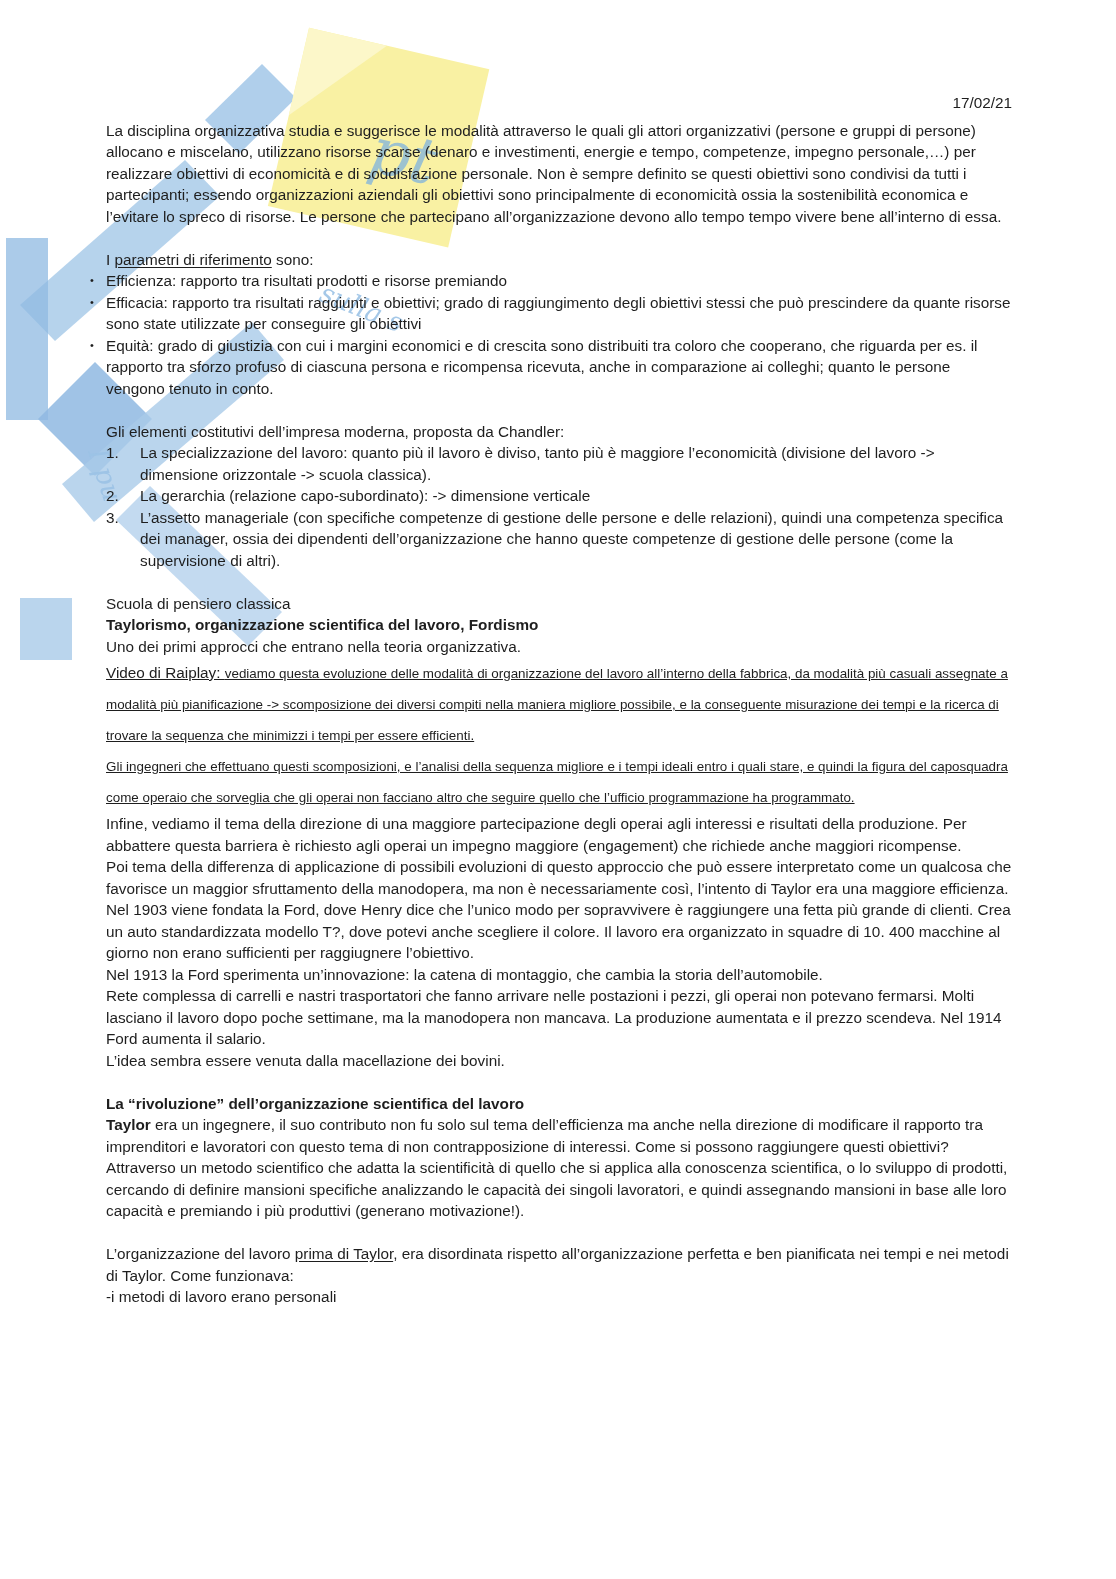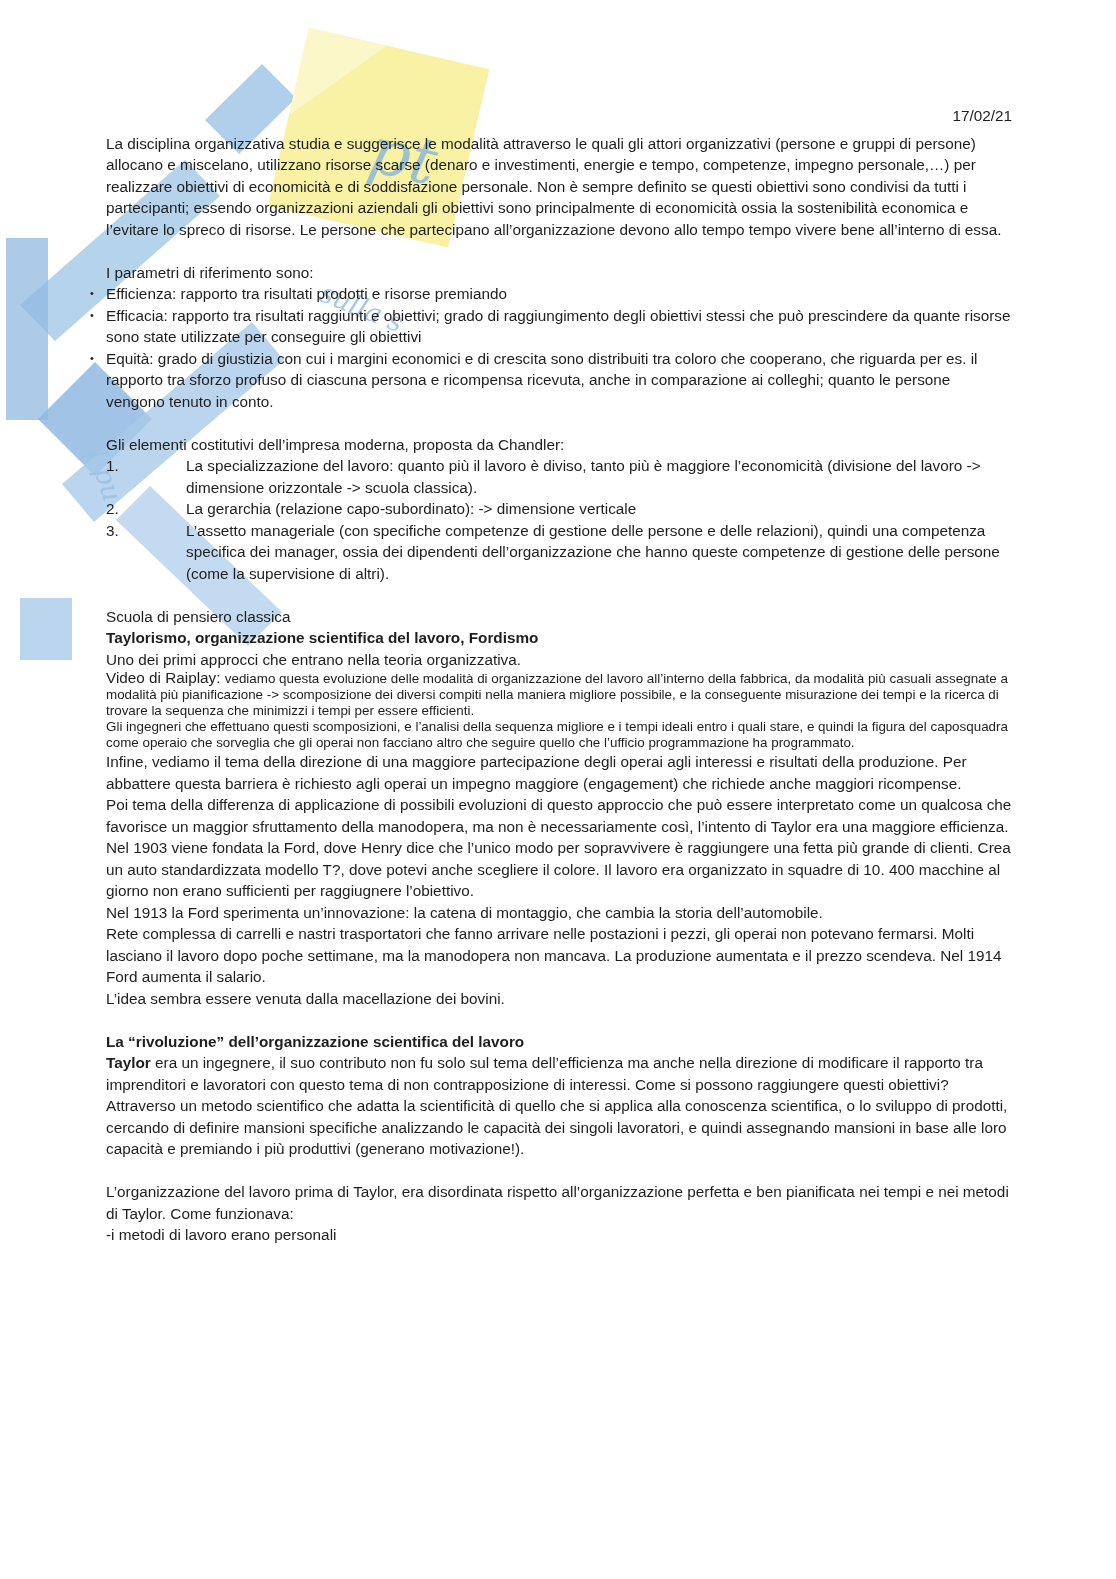--- a/index.html
+++ b/index.html
@@ -15,46 +15,46 @@
   .watermark {
     position: absolute;
     left: 0; top: 0;
     width: 540px; height: 720px;
     z-index: 0;
     pointer-events: none;
   }
   .content {
     position: absolute;
     left: 106px;
-    top: 105px;
+    top: 92px;
     width: 906px;
     z-index: 1;
     font-size: 15.3px;
     line-height: 21.5px;
   }
   .date-line {
     text-align: right;
     margin: 0 0 6px 0;
   }
   .para { margin: 0; }
-  .para.small { font-size: 13.4px; line-height: 16px; }
+  .para.small { font-size: 13.4px; line-height: 31px; text-decoration: underline; }
   .seg-b { font-weight: bold; margin-top: 31px; }
-  .seg-u { text-underline-offset: 2px; }
+  .seg-u { text-decoration: underline; text-underline-offset: 2px; }
   .seg-lead { font-size: 15.3px; }
   .spacer { height: 21.5px; }
   ul.blist, ol.nlist { list-style: none; margin: 0; padding: 0; }
   ul.blist li { position: relative; margin: 0; }
   ul.blist .marker {
     position: absolute;
     left: -16px; top: 0;
     font-size: 11px;
   }
   ol.nlist li { display: flex; margin: 0; }
   ol.nlist .num { flex: 0 0 34px; width: 34px; }
-  ol.nlist .li-text { flex: 1; margin-left: 46px; }
+  ol.nlist .li-text { flex: 1; }
   svg text.script {
     font-family: "DejaVu Serif", "Liberation Serif", serif;
     font-style: italic;
   }
 </style>
 </head>
 <body>
 
 <div class="page">
 

